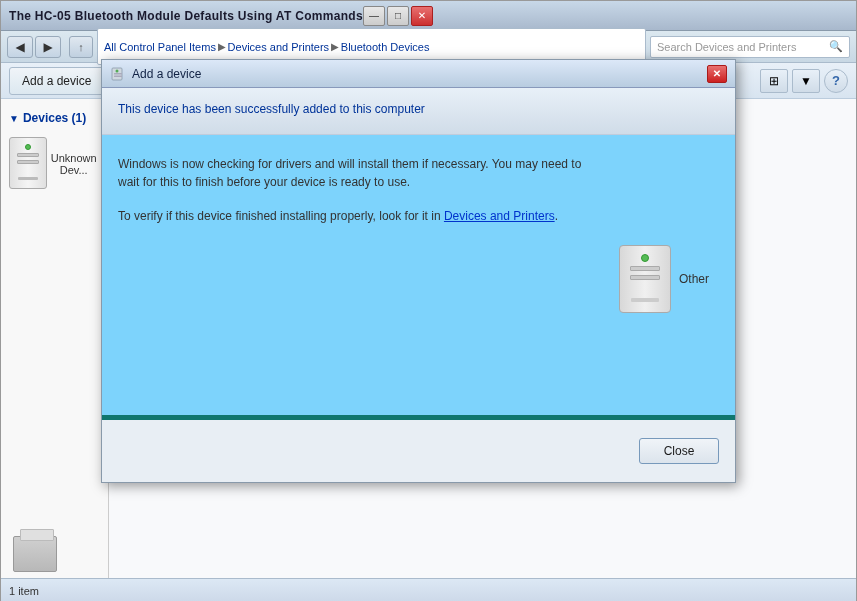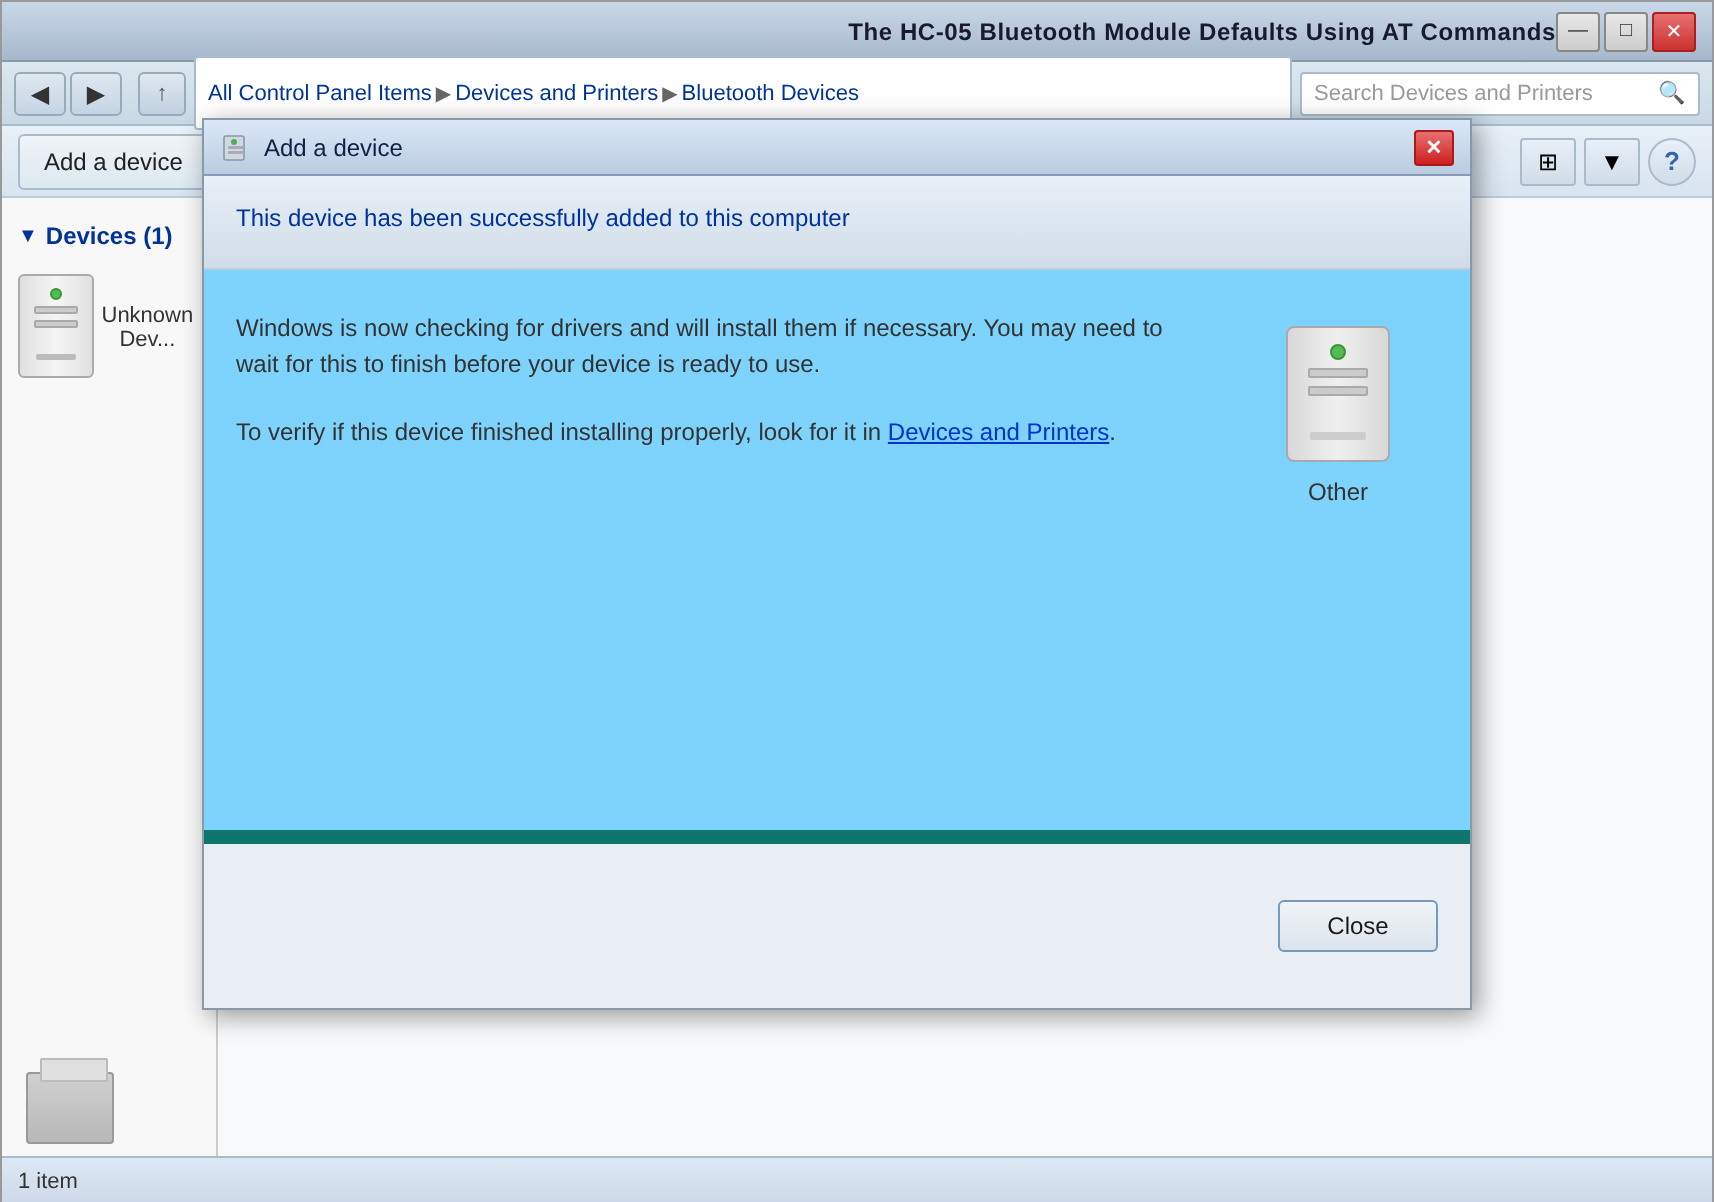--- a/index.html
+++ b/index.html
@@ -22,21 +22,21 @@
       background: #f0f0f0;
       border: 1px solid #999;
     }
 
     
     .title-bar {
       height: 30px;
       background: linear-gradient(to bottom, #c8d8e8 0%, #a8b8cc 100%);
       display: flex;
       align-items: center;
-      justify-content: flex-end;
+      justify-content: flex-start;
       padding: 0 8px;
       border-bottom: 1px solid #8899aa;
     }
     .title-bar-text {
       font-size: 12px;
       color: #1a1a2e;
       font-weight: bold;
       letter-spacing: 0.3px;
     }
     .title-bar-controls {
@@ -379,21 +379,21 @@
       line-height: 1.5;
     }
     .dialog-link {
       color: #0033cc;
       text-decoration: underline;
       cursor: pointer;
     }
     .dialog-device-area {
       width: 100px;
       display: flex;
-      flex-direction: column;
+      flex-direction: row;
       align-items: center;
       padding-top: 8px;
       gap: 8px;
     }
     
     .other-tower {
       width: 52px;
       height: 68px;
       background: linear-gradient(to right, #d8d8d8, #f0f0f0, #d8d8d8);
       border: 1px solid #aaa;
@@ -429,22 +429,22 @@
       border-radius: 1px;
     }
     .other-label {
       font-size: 12px;
       color: #333;
     }
 
     
     .dialog-footer {
       background: #e8eef4;
-      border-top: 7px solid #0f766e;
-      padding: 28px 16px;
+      border-top: 5px solid #0f766e;
+      padding: 18px 16px;
       display: flex;
       justify-content: flex-end;
     }
     .close-button {
       width: 80px;
       height: 26px;
       background: linear-gradient(to bottom, #f0f4f8, #dce4ec);
       border: 1px solid #7799bb;
       border-radius: 3px;
       font-size: 12px;

